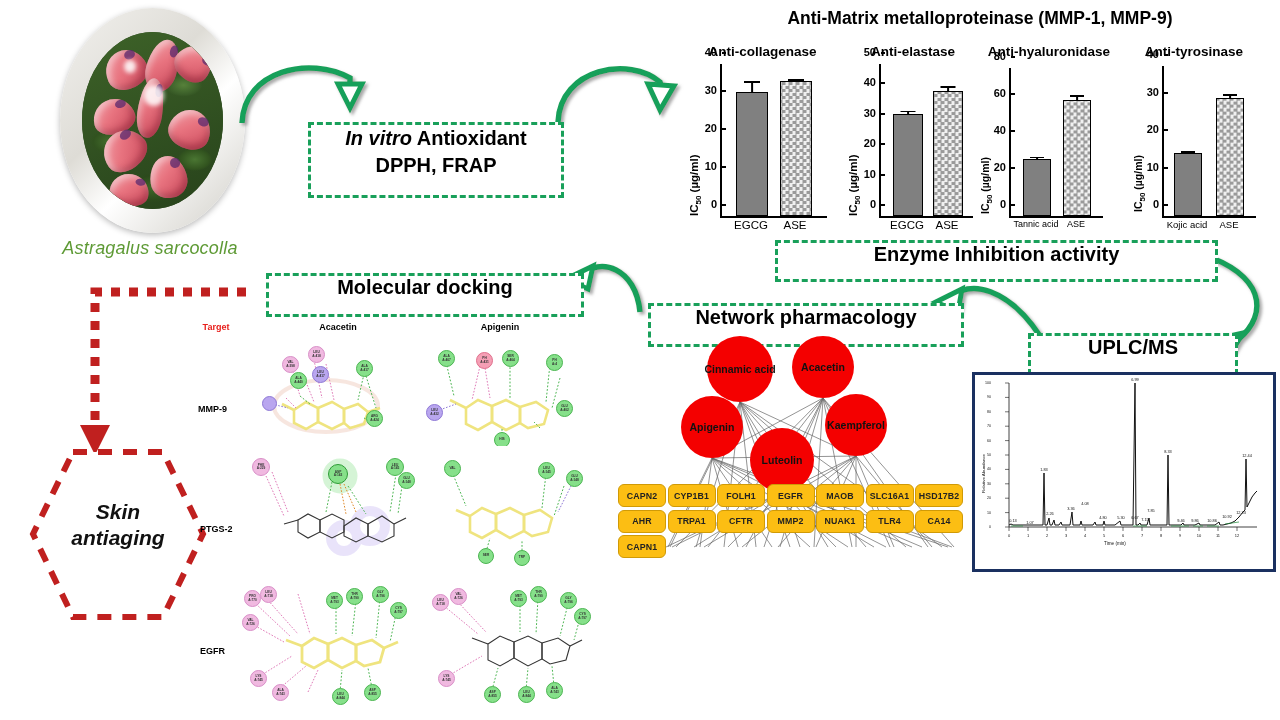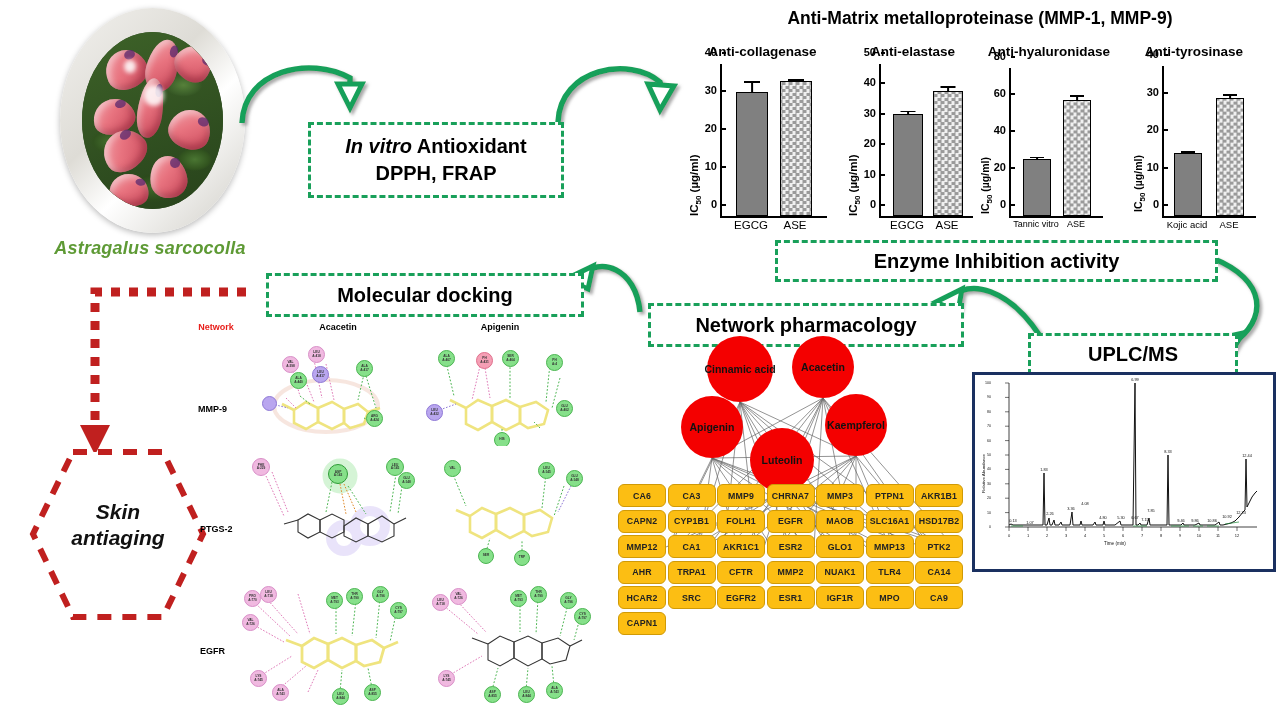--- a/index.html
+++ b/index.html
@@ -21,26 +21,26 @@
       radial-gradient(ellipse 24px 16px at 80% 72%,#4a7632 0%,#32541f 60%,transparent 72%),
       radial-gradient(ellipse 30px 20px at 50% 88%,#3e6829 0%,#2c4a1c 60%,transparent 74%),
       linear-gradient(160deg,#3d6228 0%,#27421b 100%);}
   .pod{position:absolute;border-radius:50% 50% 48% 48%/60% 60% 40% 40%;
     background:linear-gradient(135deg,#f3a7ae 0%,#e8737f 45%,#c9485a 100%);
     box-shadow:inset -3px -4px 7px rgba(120,25,45,.45),inset 3px 3px 6px rgba(255,255,255,.45);}
   .pod::after{content:"";position:absolute;width:26%;height:22%;left:60%;top:8%;border-radius:50%;
     background:rgba(90,40,110,.75);}
   .hl{position:absolute;border-radius:50%;background:rgba(255,255,255,.85);filter:blur(2px);}
 
-  #plant-caption{left:20px;top:238px;width:260px;text-align:center;font-size:18px;font-weight:bold;
+  #plant-caption{left:20px;top:238px;width:260px;text-align:center;font-size:18px;font-weight:normal;
     font-style:italic;color:#5e9a35;letter-spacing:.2px;}
 
   
   .gbox{border:3px dashed #19a05a;background:#fff;display:flex;flex-direction:column;
-    align-items:center;justify-content:center;color:#000;font-weight:bold;text-align:center;}
+    align-items:center;justify-content:flex-start;color:#000;font-weight:bold;text-align:center;}
   .gbox .l1{font-size:20px;line-height:1.35;}
   .gbox .l2{font-size:20px;line-height:1.35;}
   .gbox.one{font-size:20px;}
 
   
   #skin-hex{left:28px;top:447px;width:180px;height:175px;}
   #skin-hex .hexlabel{position:absolute;left:0;right:0;top:52px;text-align:center;
      font-size:21px;font-weight:bold;font-style:italic;color:#111;line-height:1.25;}
 
   
@@ -243,21 +243,21 @@
       <div class="ytick" style="bottom:75%;">60</div>
       <div class="ytick" style="bottom:100%;">80</div>
       <div class="bar" style="left:12px;width:26px;height:37.5%;">
         <div class="ebar" style="top:-3px;height:3px;"></div>
         <div class="ecap" style="top:-3px;width:14px;"></div>
       </div>
       <div class="bar hatch" style="left:52px;width:26px;height:77%;">
         <div class="ebar" style="top:-6px;height:6px;"></div>
         <div class="ecap" style="top:-6px;width:14px;"></div>
       </div>
-      <div class="xlab" style="left:25px;font-size:9px;">Tannic vitro</div>
+      <div class="xlab" style="left:25px;font-size:9px;">Tannic acid</div>
       <div class="xlab" style="left:65px;font-size:9px;">ASE</div>
     </div>
   </div>
 
   <div class="chart" style="left:1130px;top:44px;width:140px;height:190px;">
     <div class="ctitle" style="left:-6px;width:140px;">Anti-tyrosinase</div>
     <div class="ylab" style="left:2px;top:168px;font-size:10.5px;">
       <span>IC</span><sub>50</sub><span> (µg/ml)</span>
     </div>
     <div class="plot" style="left:32px;top:22px;width:92px;height:150px;">
@@ -273,21 +273,21 @@
       <div class="bar hatch" style="left:52px;width:26px;height:77.5%;">
         <div class="ebar" style="top:-5px;height:5px;"></div>
         <div class="ecap" style="top:-5px;width:14px;"></div>
       </div>
       <div class="xlab" style="left:23px;font-size:9.5px;">Kojic acid</div>
       <div class="xlab" style="left:65px;font-size:9.5px;">ASE</div>
     </div>
   </div>
 
   <div class="abs" id="dock">
-    <div class="dock-col" style="left:0px;top:10px;width:52px;color:#e8201c;">Network</div>
+    <div class="dock-col" style="left:0px;top:10px;width:52px;color:#e8201c;">Target</div>
     <div class="dock-col" style="left:98px;top:10px;width:100px;">Acacetin</div>
     <div class="dock-col" style="left:260px;top:10px;width:100px;">Apigenin</div>
 
     <div class="dock-row" style="left:8px;top:92px;">MMP-9</div>
     <div class="dock-row" style="left:10px;top:212px;">PTGS-2</div>
     <div class="dock-row" style="left:10px;top:334px;">EGFR</div>
 
     <div class="dock-cell" style="left:58px;top:26px;width:160px;height:108px;">
       <svg width="160" height="108" viewBox="0 0 160 108">
         <g stroke="#f0cdc0" stroke-width="4" fill="none" opacity=".5">
@@ -560,63 +560,36 @@
     <div class="hub" style="left:90px;top:93px;width:64px;height:64px;"></div>
     <div class="hublabel" style="left:80px;top:34px;">Cinnamic acid</div>
     <div class="hublabel" style="left:163px;top:32px;">Acacetin</div>
     <div class="hublabel" style="left:52px;top:92px;">Apigenin</div>
     <div class="hublabel" style="left:196px;top:90px;">Kaempferol</div>
     <div class="hublabel" style="left:122px;top:125px;">Luteolin</div>
   </div>
 
   <div class="abs" id="genes">
     <div class="generow">
-      <div class="gene">CA6</div>
-      <div class="gene">CA3</div>
-      <div class="gene">MMP9</div>
-      <div class="gene">CHRNA7</div>
-      <div class="gene">MMP3</div>
-      <div class="gene">PTPN1</div>
-      <div class="gene">AKR1B1</div>
-    </div>
-    <div class="generow">
       <div class="gene">CAPN2</div>
       <div class="gene">CYP1B1</div>
       <div class="gene">FOLH1</div>
       <div class="gene">EGFR</div>
       <div class="gene">MAOB</div>
       <div class="gene">SLC16A1</div>
       <div class="gene">HSD17B2</div>
-    </div>
-    <div class="generow">
-      <div class="gene">MMP12</div>
-      <div class="gene">CA1</div>
-      <div class="gene">AKR1C1</div>
-      <div class="gene">ESR2</div>
-      <div class="gene">GLO1</div>
-      <div class="gene">MMP13</div>
-      <div class="gene">PTK2</div>
     </div>
     <div class="generow">
       <div class="gene">AHR</div>
       <div class="gene">TRPA1</div>
       <div class="gene">CFTR</div>
       <div class="gene">MMP2</div>
       <div class="gene">NUAK1</div>
       <div class="gene">TLR4</div>
       <div class="gene">CA14</div>
-    </div>
-    <div class="generow">
-      <div class="gene">HCAR2</div>
-      <div class="gene">SRC</div>
-      <div class="gene">EGFR2</div>
-      <div class="gene">ESR1</div>
-      <div class="gene">IGF1R</div>
-      <div class="gene">MPO</div>
-      <div class="gene">CA9</div>
     </div>
     <div class="generow">
       <div class="gene">CAPN1</div>
     </div>
   </div>
 
   <div class="abs" id="uplc">
     <svg width="292" height="188" viewBox="0 0 292 188" style="position:absolute;left:0;top:0;">
 
       <line x1="34" y1="8" x2="34" y2="152" stroke="#111" stroke-width="0.8"></line>

